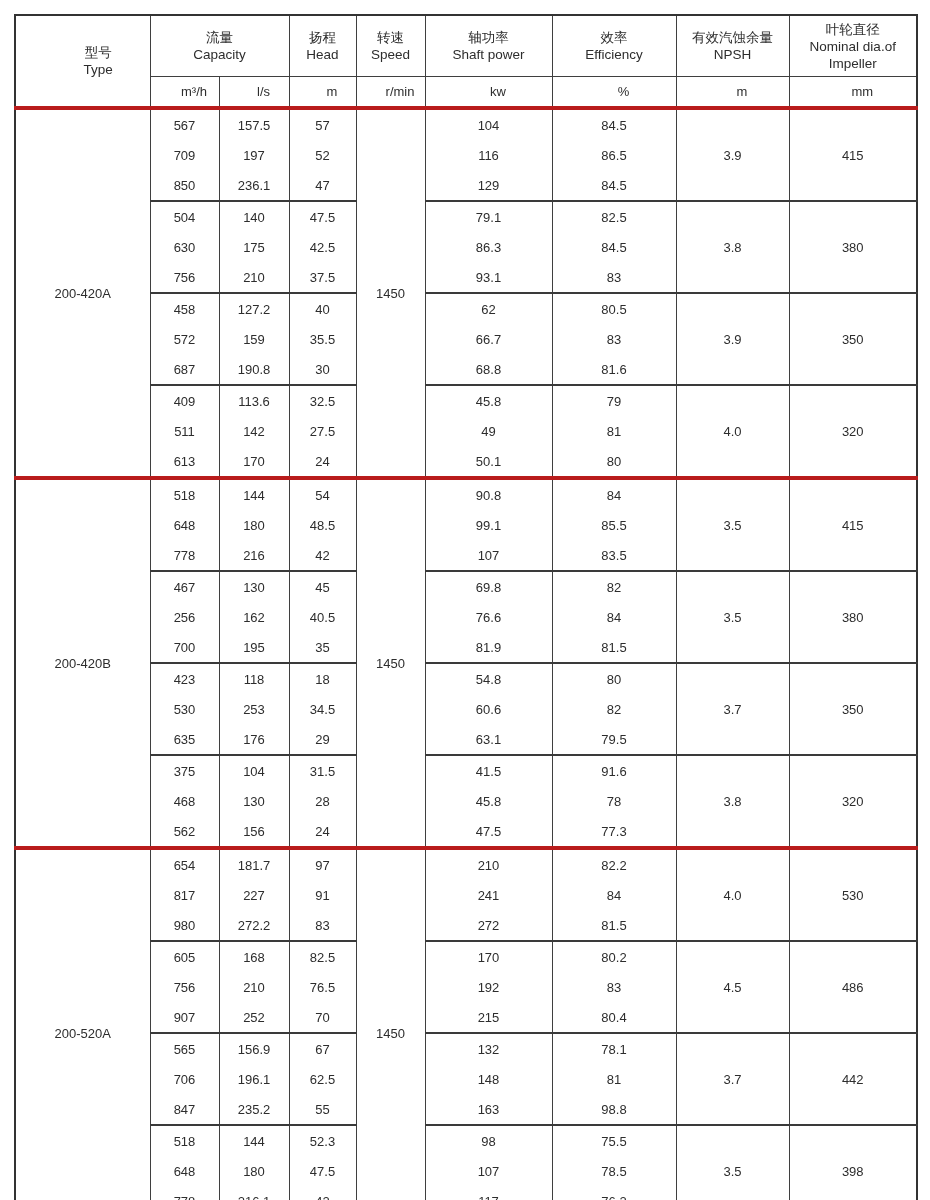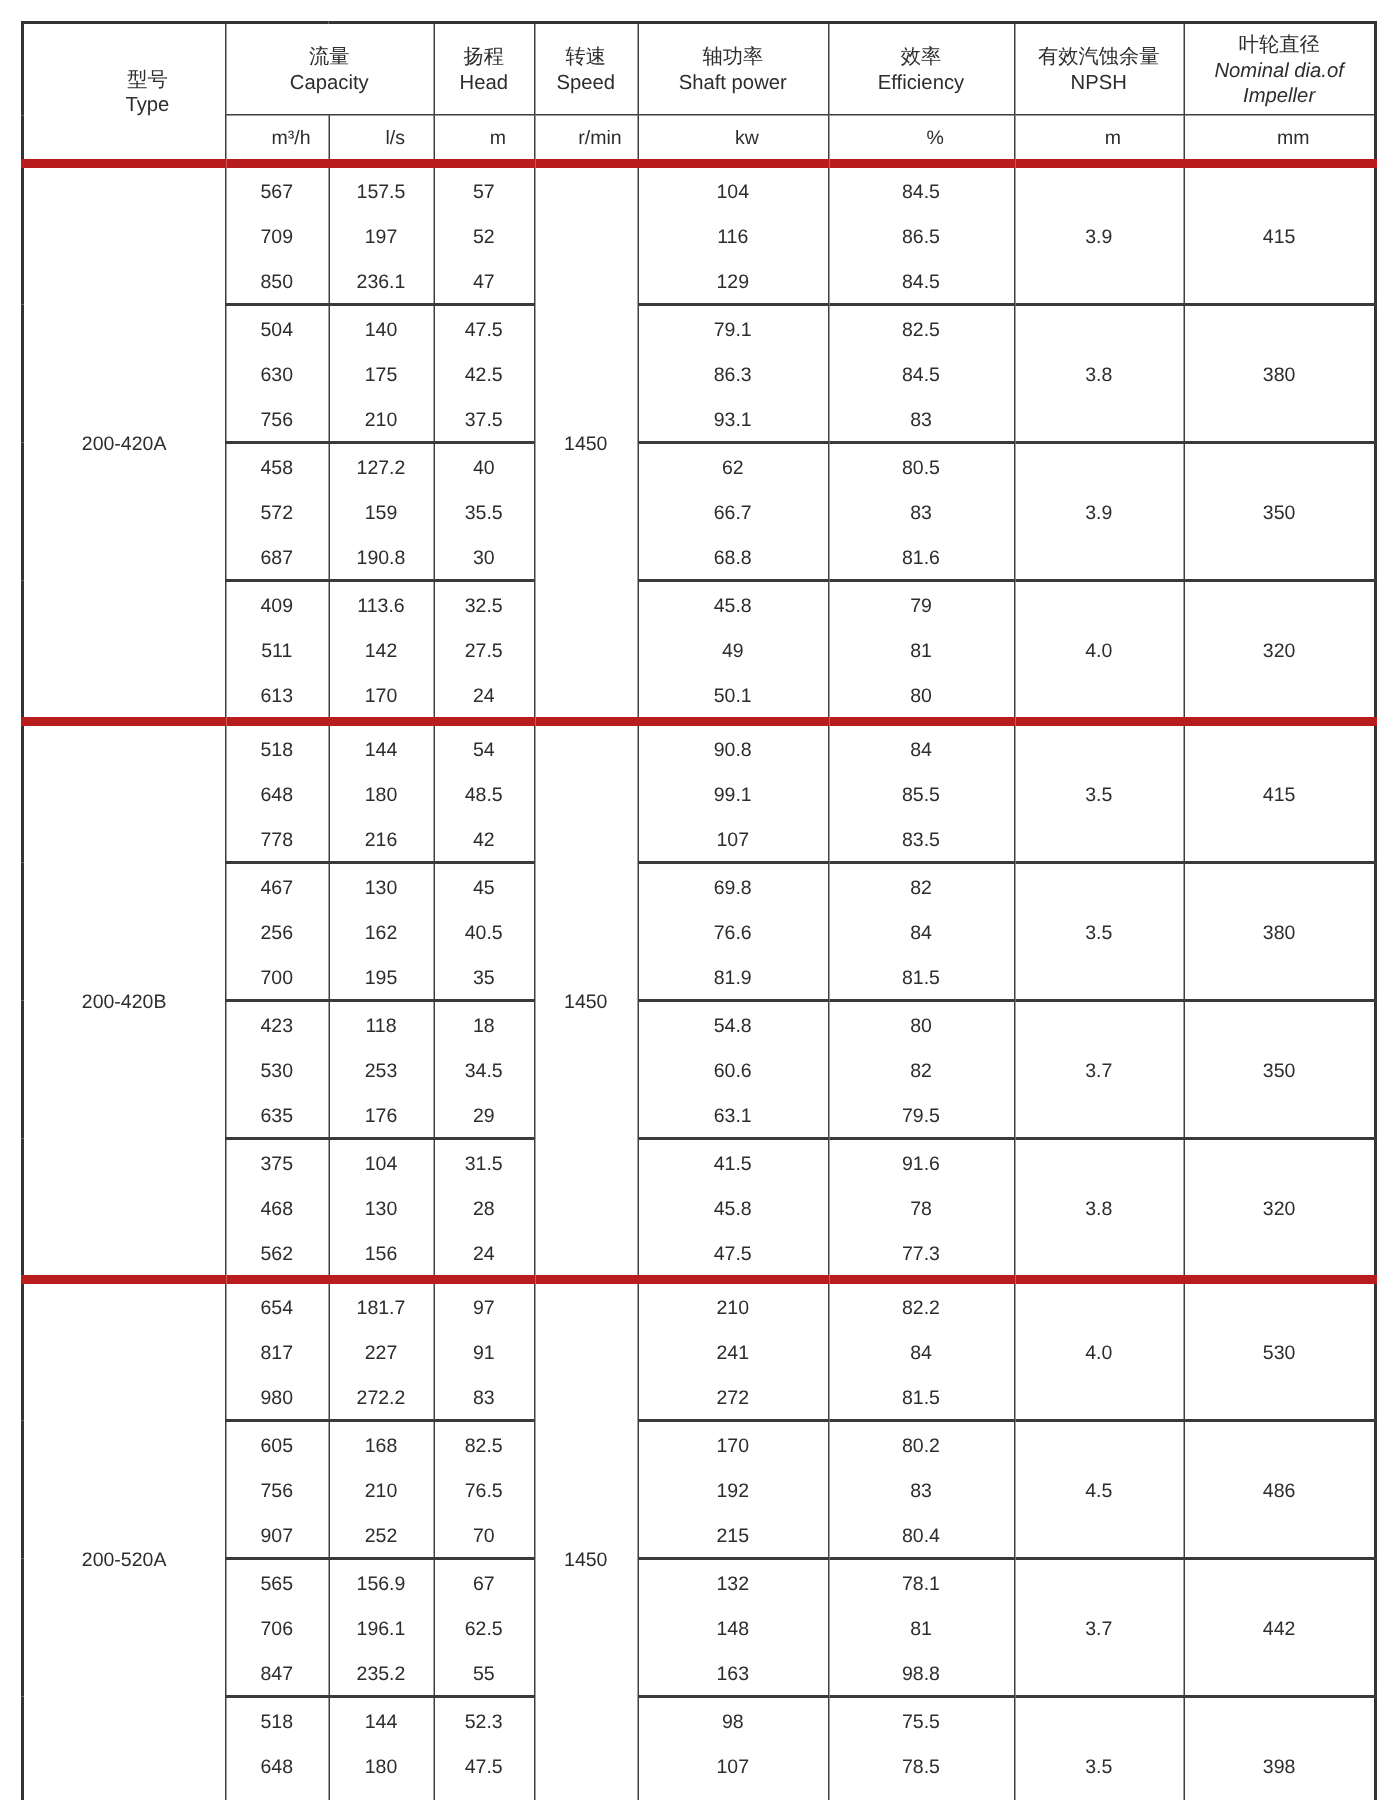--- a/index.html
+++ b/index.html
@@ -26,24 +26,24 @@
     font-weight:normal;
     font-size:13px;
     color:#2d2d2d;
     overflow:hidden;
   }
   thead tr.hdr-row th{height:60px;border-bottom:1px solid #3f3f3f;}
   thead th.hdr-type{border-bottom:none;padding-left:31px;}
   thead tr.units-row th{height:29px;padding-left:19px;}
   thead .zh{display:block;line-height:17px;font-size:13.5px;}
   thead .en{display:block;line-height:17px;font-size:13.5px;}
-  thead th.hdr-impeller .en{padding:0 8px;font-style:italic;}
+  thead th.hdr-impeller .en{padding:0 8px;}
   tbody td{height:30px;}
   tbody td.sub-start{border-top:2px solid #3a3a3a;}
-  tbody td.grp-start{border-top:6px solid #b91c1c;}
+  tbody td.grp-start{border-top:4px solid #b91c1c;}
 </style>
 </head>
 <body>
 
 <div class="sheet">
   <table>
     <colgroup>
       <col style="width:135px">
       <col style="width:69px">
       <col style="width:70px">

